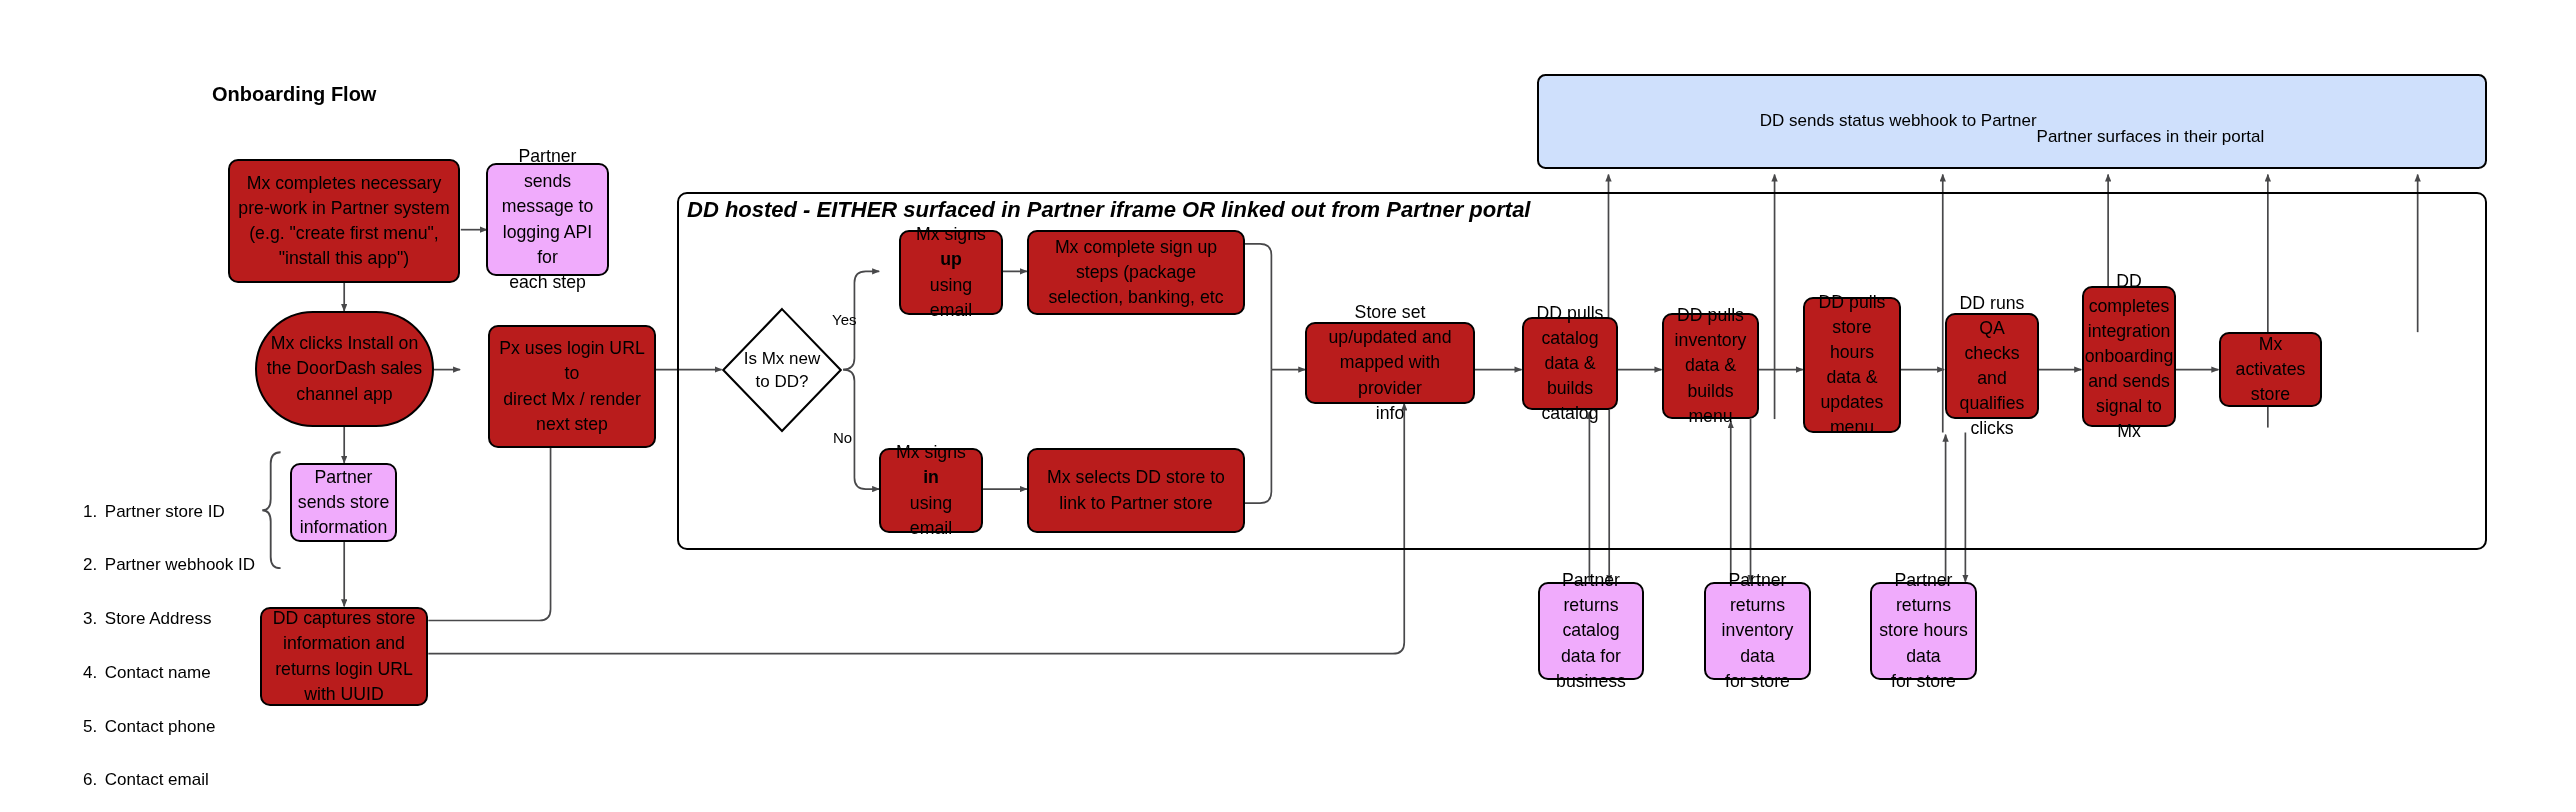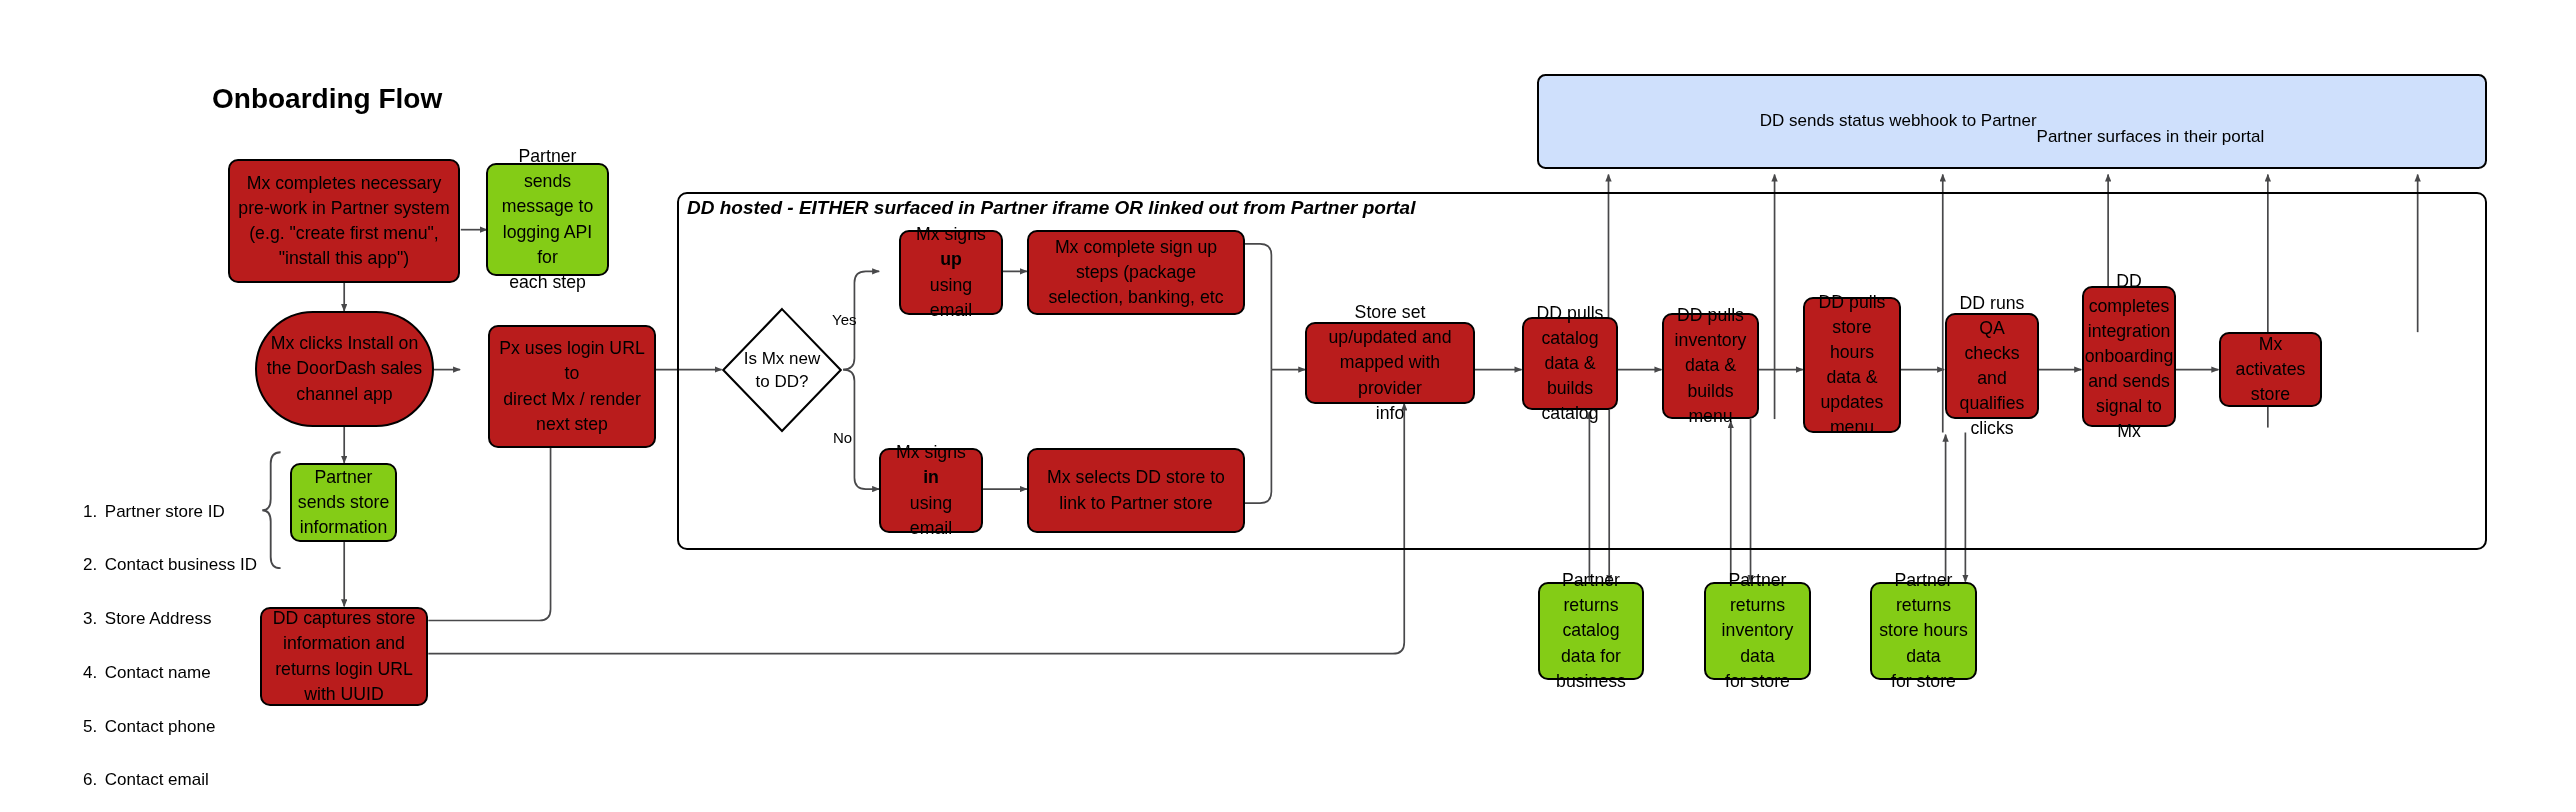--- a/index.html
+++ b/index.html
@@ -25,42 +25,42 @@
     text-align: center;
     border: 2.1px solid #000000;
     background: #b91c1c;
     color: #000000;
     font-size: 17.7px;
     line-height: 1.42;
     border-radius: 10px;
     padding: 2.8px 5.7px;
     white-space: pre-line;
   }
-  .node.orange { background: #84cc16; }
+  .node.orange { background: #f0abfc; }
   .node.blue   { background: #CFE0FC; border-radius: 8.5px; }
   .node.pill   { border-radius: 706px; }
 
   .container-box {
     position:absolute;
     border: 2.1px solid #000000;
     background: transparent;
     border-radius: 10px;
   }
   .container-label {
     position:absolute;
-    font-size: 19px;
+    font-size: 22px;
     font-weight: bold;
     font-style: italic;
     color:#000;
     white-space: nowrap;
   }
 
   #page-title {
     position:absolute;
-    font-size: 28px;
+    font-size: 20px;
     font-weight: bold;
     color:#000;
     white-space:nowrap;
   }
 
   .edge-label {
     position:absolute;
     font-size: 15px;
     color:#000;
     white-space:nowrap;
@@ -165,21 +165,21 @@
     </g>
   </svg>
 
   <div id="nodes">
 
     <div id="page-title" style="left:212px; top:83px;">Onboarding Flow</div>
 
     <div id="req-list" style="left:78px; top:445px; width:191px;">
       <ol>
         <li>Partner store ID</li>
-        <li>Contact business ID</li>
+        <li>Partner webhook ID</li>
         <li>Store Address</li>
         <li>Contact name</li>
         <li>Contact phone</li>
         <li>Contact email</li>
       </ol>
     </div>
 
     <div class="node blue" style="left:1537px; top:74px; width:950px; height:95px; font-size:17px;">
       <div class="blue-inner">
         <span class="webhook-line">DD sends status webhook to Partner</span>

